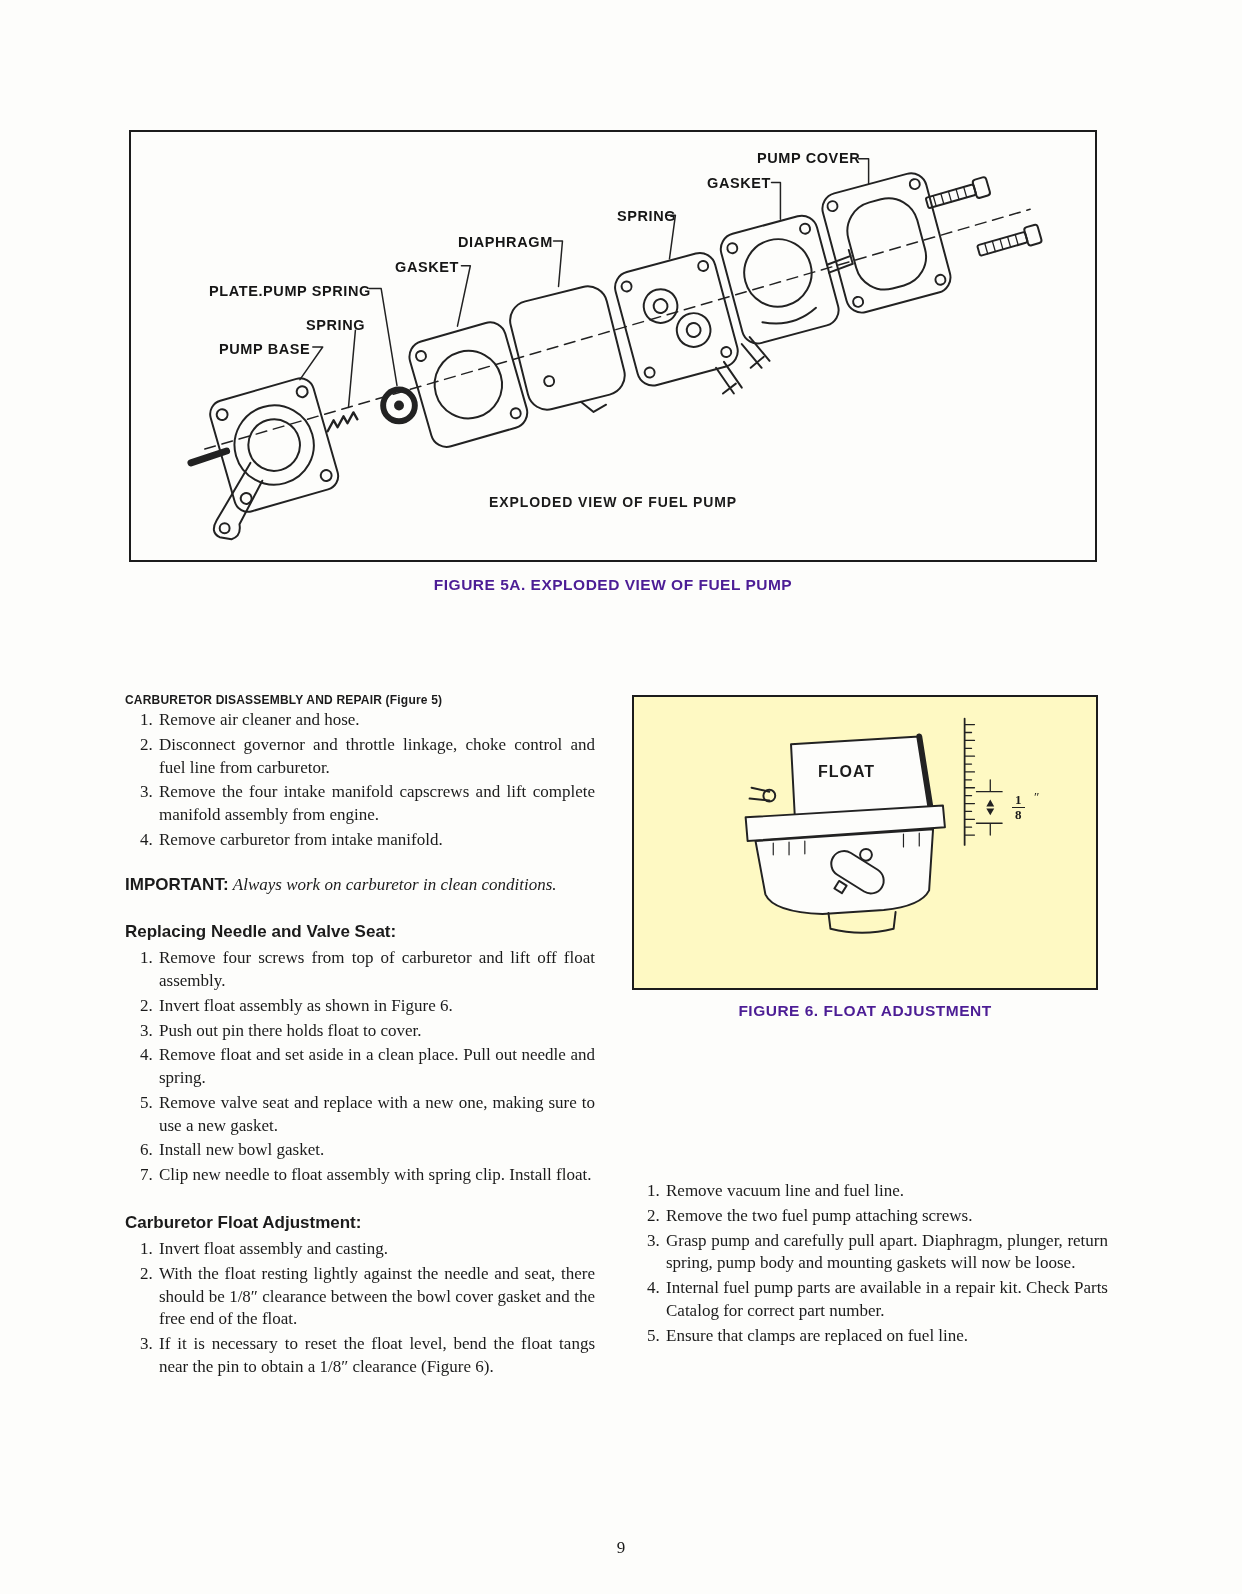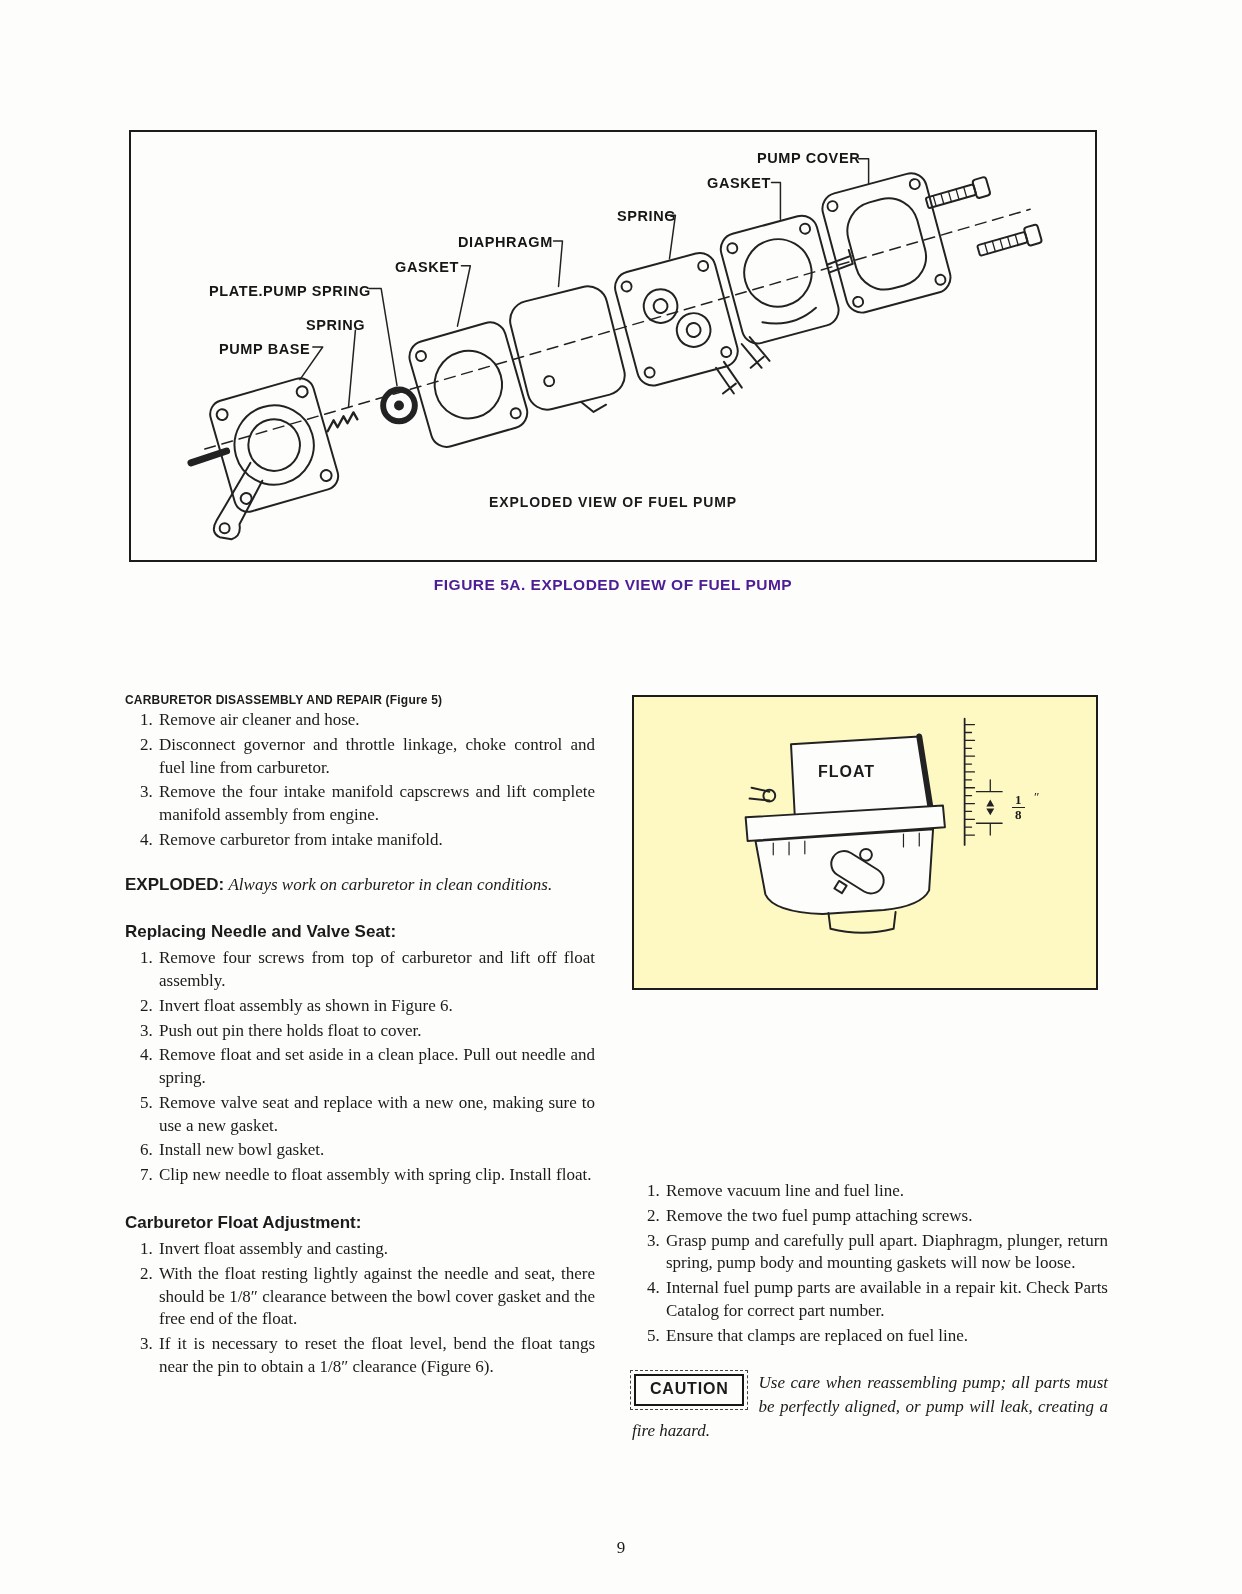--- a/index.html
+++ b/index.html
@@ -213,21 +213,21 @@
   <div class="left-col">
     <h2 class="sec">CARBURETOR DISASSEMBLY AND REPAIR (Figure 5)</h2>
     <ol class="steps">
         <li>Remove air cleaner and hose.</li>
         <li>Disconnect governor and throttle linkage, choke control and fuel line from carburetor.</li>
         <li>Remove the four intake manifold capscrews and lift complete manifold assembly from engine.</li>
         <li>Remove carburetor from intake manifold.</li>
       </ol>
 
     <p class="important">
-      <span class="imp-label">EXPLODED:</span>
+      <span class="imp-label">IMPORTANT:</span>
       <span class="imp-text">Always work on carburetor in clean conditions.</span>
     </p>
 
     <h3 class="sub mt1">Replacing Needle and Valve Seat:</h3>
     <ol class="steps">
         <li>Remove four screws from top of carburetor and lift off float assembly.</li>
         <li>Invert float assembly as shown in Figure 6.</li>
         <li>Push out pin there holds float to cover.</li>
         <li>Remove float and set aside in a clean place. Pull out needle and spring.</li>
         <li>Remove valve seat and replace with a new one, making sure to use a new gasket.</li>
@@ -275,30 +275,27 @@
     </svg>
 
     <div class="float-label">FLOAT</div>
     <div class="gap-frac">
       <span class="num">1</span>
       <span class="den">8</span>
     </div>
     <div class="gap-unit">″</div>
   </div>
 
+  <div class="fig-caption fig6-caption">FIGURE 6. FLOAT ADJUSTMENT</div>
 
   <div class="right-col">
     <ol class="steps">
         <li>Remove vacuum line and fuel line.</li>
         <li>Remove the two fuel pump attaching screws.</li>
         <li>Grasp pump and carefully pull apart. Diaphragm, plunger, return spring, pump body and mounting gaskets will now be loose.</li>
         <li>Internal fuel pump parts are available in a repair kit. Check Parts Catalog for correct part number.</li>
         <li>Ensure that clamps are replaced on fuel line.</li>
       </ol>
 
-    <p class="caution-para">
-      <span class="caution-box">CAUTION</span>
-      <span class="caution-text">Use care when reassembling pump; all parts must be perfectly aligned, or pump will leak, creating a fire hazard.</span>
-    </p>
   </div>
 
   <div class="page-number">9</div>
 </div>
 
 </body></html>

